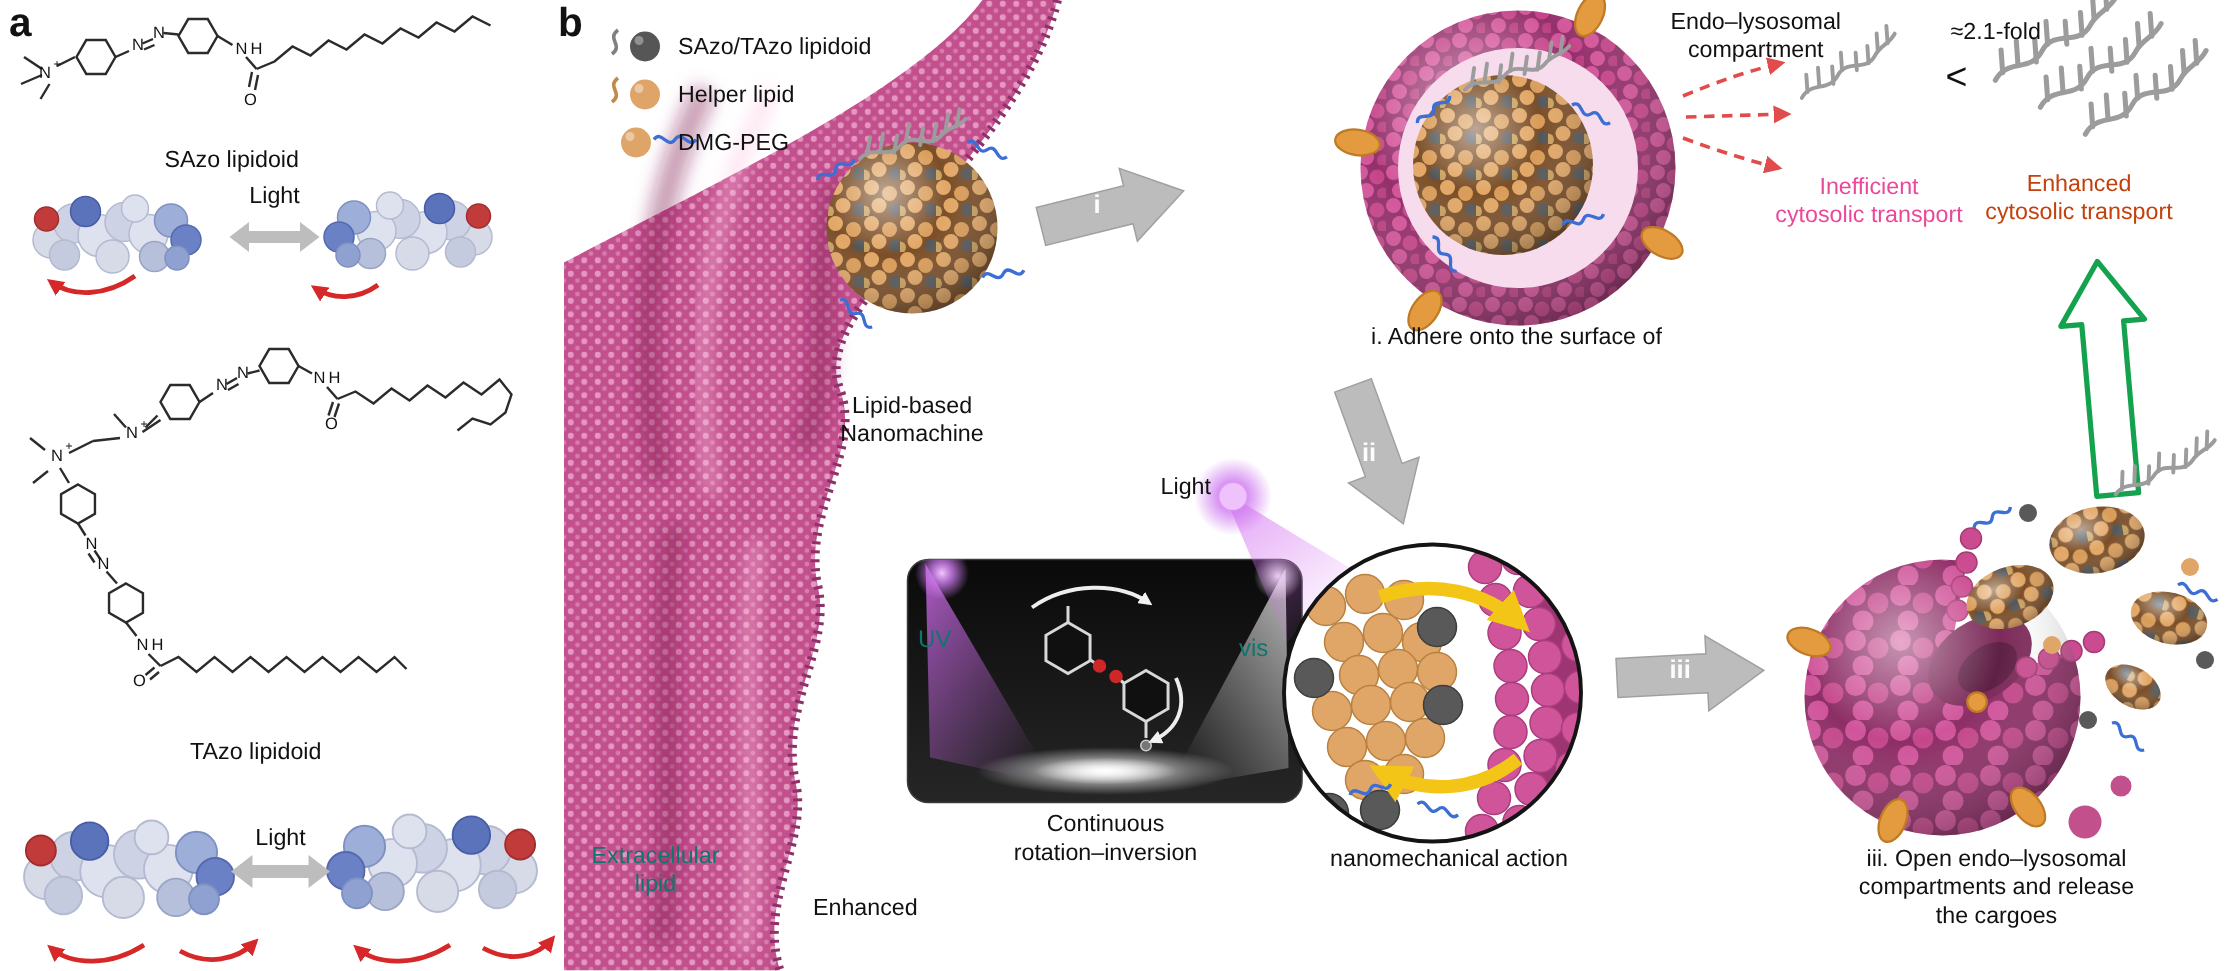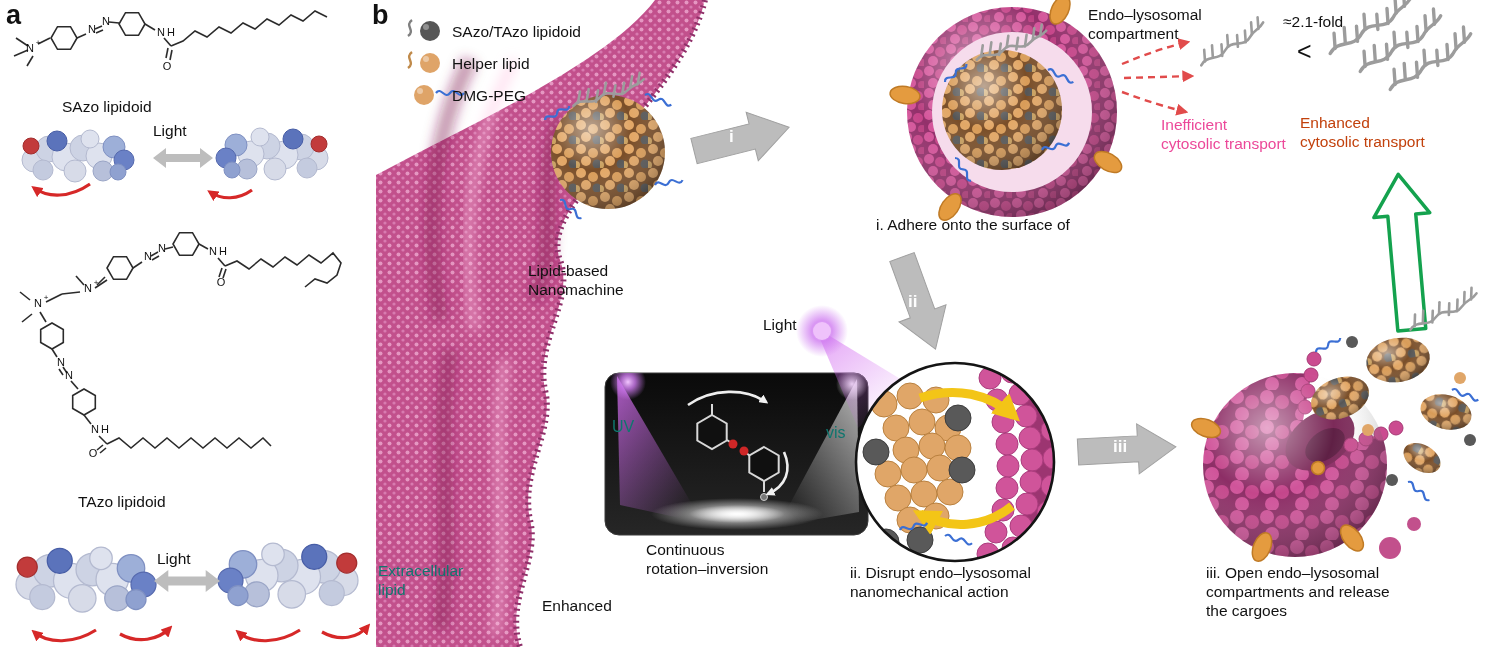--- a/index.html
+++ b/index.html
@@ -1,19 +1,19 @@
 <!DOCTYPE html>
 <html><head>
 <meta charset="utf-8">
 <style>
   html,body{margin:0;padding:0}
   body{width:1490px;height:647px;position:relative;background:#fff;
        font-family:"Liberation Sans",sans-serif;color:#111;overflow:hidden}
   #art{position:absolute;left:0;top:0;z-index:1}
-  .lbl{position:absolute;z-index:2;font-size:15.5px;line-height:1.24;text-align:left;color:#111}
+  .lbl{position:absolute;z-index:2;font-size:15.5px;line-height:1.24;text-align:center;color:#111}
   .left{text-align:left}
   .panel-letter{font-size:27px;font-weight:700;line-height:1}
   .white{color:#0f766e}
   .red{color:#ec4899}
   .green{color:#c2410c}
   .arrow-letter{position:absolute;z-index:2;color:#fdfdfd;font-weight:700;font-size:17px;line-height:1}
   .comparator{font-size:25px;font-weight:500}
   svg text.atom{font-size:11px;fill:#111;text-anchor:middle;font-family:"Liberation Sans",sans-serif}
   svg text.sup{font-size:8px}
 </style>
@@ -469,21 +469,20 @@
 
 <div class="lbl" style="left:1088px;top:5px;width:165px">
   <div>Endo–lysosomal</div>
   <div>compartment</div>
 </div>
 
 <div class="lbl" style="left:876px;top:215px;width:270px">
   <div>i. Adhere onto the surface of</div>
 </div>
 <div class="lbl" style="left:850px;top:563px;width:232px">
-  <div>ii. Disrupt endo–lysosomal</div>
   <div>nanomechanical action</div>
 </div>
 <div class="lbl" style="left:1206px;top:563px;width:250px">
   <div>iii. Open endo–lysosomal</div>
   <div>compartments and release</div>
   <div>the cargoes</div>
 </div>
 
 <div class="lbl" style="left:1283px;top:12px;width:95px">≈2.1-fold</div>
 <div class="lbl comparator left" style="left:1297px;top:36px">&lt;</div>

